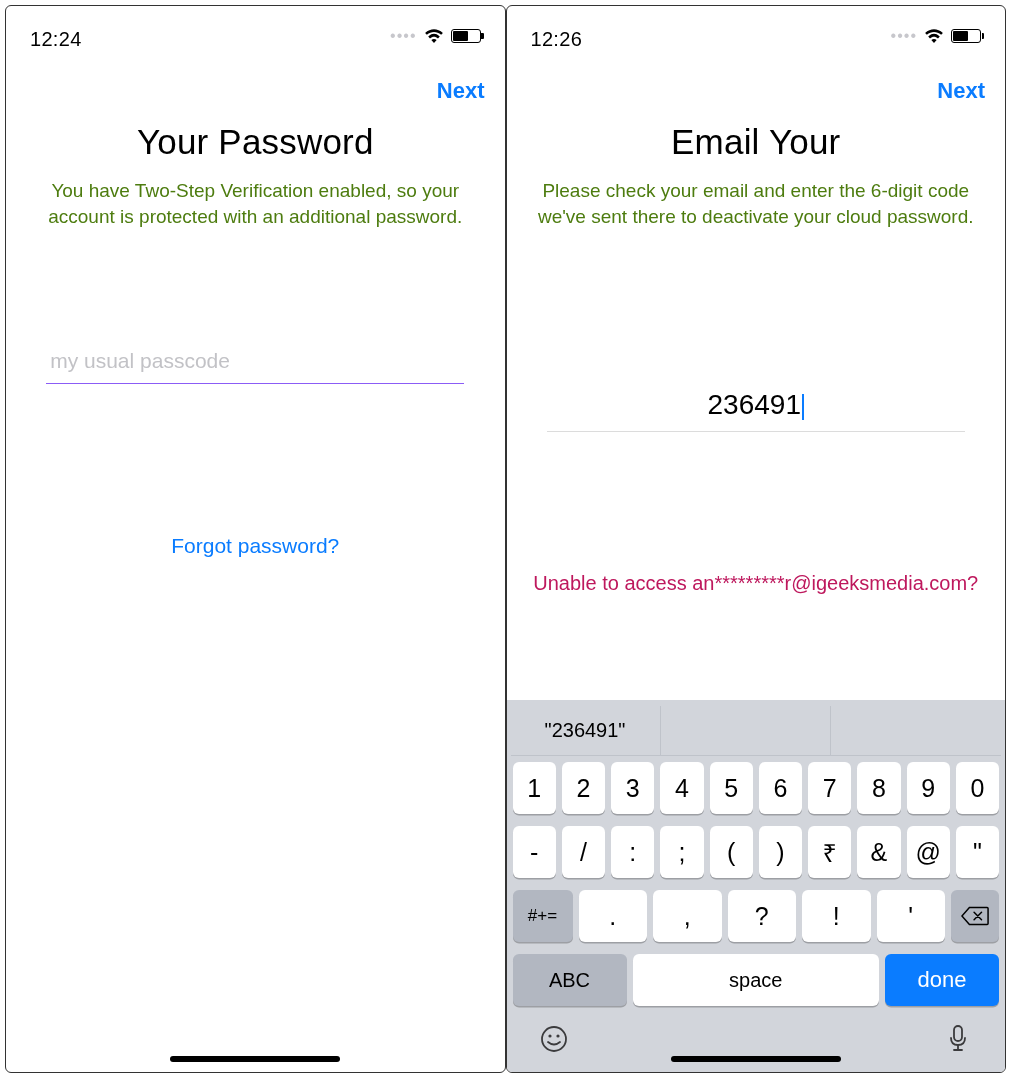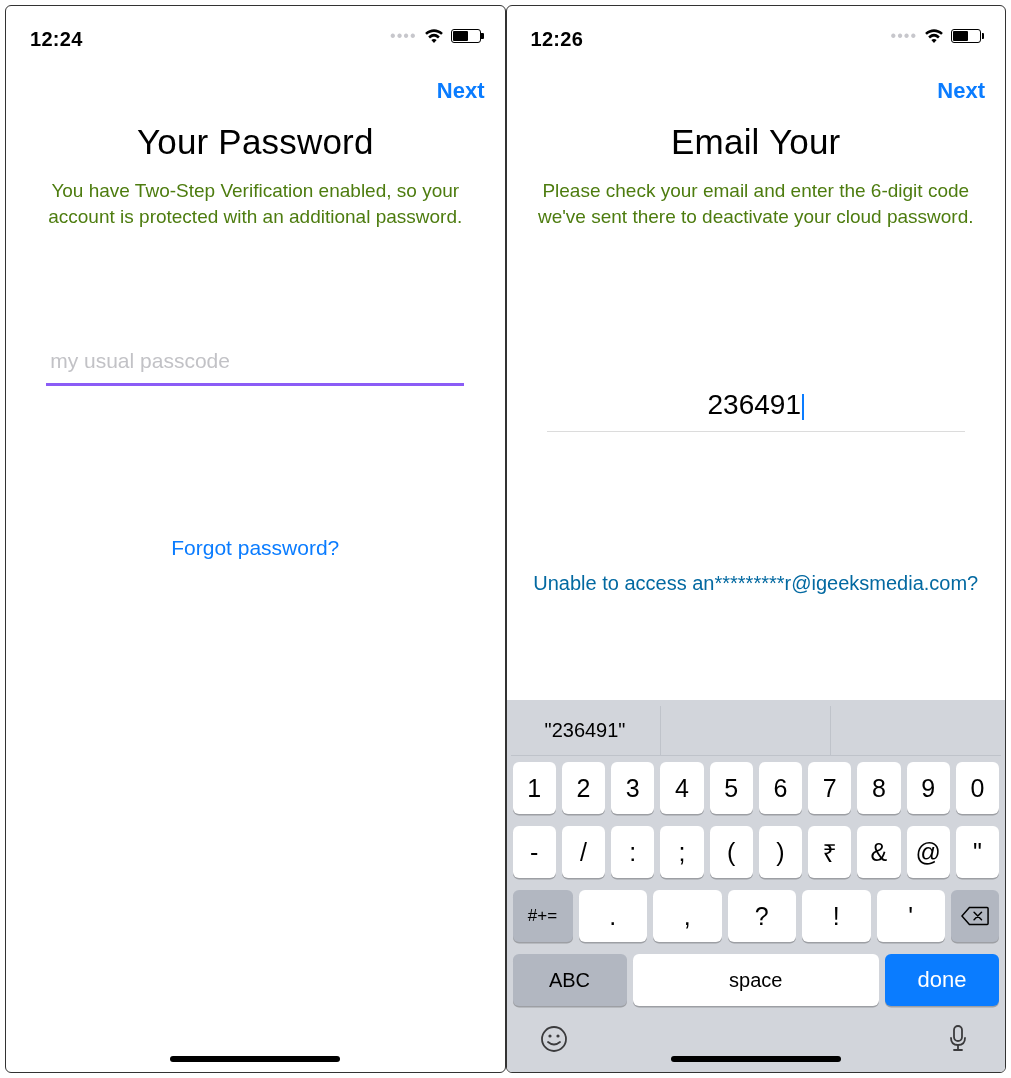--- a/index.html
+++ b/index.html
@@ -1,36 +1,36 @@
 <!DOCTYPE html>
 <html><head>
 <meta charset="utf-8">
 <style>
   * { box-sizing: border-box; margin: 0; padding: 0; }
   html, body { width: 1011px; height: 1078px; background: #fff; font-family: -apple-system, "Helvetica Neue", Helvetica, Arial, sans-serif; }
   .wrap { width: 1011px; height: 1078px; display: flex; gap: 0; background: #fff; padding: 5px; }
   .phone { flex: 1; border: 1px solid #333; border-radius: 6px; position: relative; background: #fff; overflow: hidden; display: flex; flex-direction: column; }
   .status-bar { height: 48px; display: flex; align-items: center; justify-content: space-between; padding: 0 24px; margin-top: 6px; }
-  .status-time { font-size: 20px; font-weight: 700; letter-spacing: 0.3px; margin-top: 6px; }
+  .status-time { font-size: 20px; font-weight: 400; letter-spacing: 0.3px; margin-top: 6px; }
   .status-icons { display: flex; align-items: center; gap: 6px; }
   .dots { color: #c7c7cc; font-size: 16px; letter-spacing: 1px; }
   .wifi-svg { width: 22px; height: 16px; }
   .batt { width: 30px; height: 14px; border: 1.5px solid #000; border-radius: 3px; position: relative; }
   .batt::after { content: ""; position: absolute; right: -4px; top: 3px; width: 2.5px; height: 6px; background: #000; border-radius: 0 1px 1px 0; }
   .batt-fill { position: absolute; left: 1px; top: 1px; height: 10px; background: #000; border-radius: 1px; width: 55%; }
   .nav { height: 44px; display: flex; align-items: flex-end; justify-content: flex-end; padding: 0 20px; }
   .next-btn { color: #0a7cff; font-size: 22px; font-weight: 600; background: none; border: none; cursor: pointer; }
   .content { flex: 1; display: flex; flex-direction: column; align-items: center; padding: 0 22px; }
   .title { font-size: 35px; font-weight: 400; text-align: center; margin-top: 18px; letter-spacing: 0.2px; }
   .subtitle { font-size: 19px; text-align: center; color: #4d7c0f; margin-top: 16px; line-height: 1.35; padding: 0 2px; }
   .field-wrap { width: 92%; margin-top: 110px; }
-  .text-input { width: 100%; border: none; border-bottom: 3px solid #8b5cf6; font-size: 21px; padding: 10px 4px; background: transparent; color: #000; outline: none; }
+  .text-input { width: 100%; border: none; border-bottom: 1px solid #8b5cf6; font-size: 21px; padding: 10px 4px; background: transparent; color: #000; outline: none; }
   .text-input::placeholder { color: #c2c2c6; }
   .link-btn { color: #0a7cff; background: none; border: none; font-size: 21px; cursor: pointer; margin-top: 150px; }
-  .unable-link { color: #0369a1; font-size: 20px; text-align: center; background: none; border: none; cursor: pointer; margin-top: 140px; padding: 0 2px; }
+  .unable-link { color: #be185d; font-size: 20px; text-align: center; background: none; border: none; cursor: pointer; margin-top: 140px; padding: 0 2px; }
   .caret { display: inline-block; width: 2px; height: 26px; background: #0a7cff; vertical-align: middle; margin-left: 1px; }
   .code-display { width: 92%; border-bottom: 1px solid #dcdcdc; text-align: center; font-size: 28px; padding: 10px 4px; margin-top: 150px; }
   .home-indicator { position: absolute; bottom: 10px; left: 50%; transform: translateX(-50%); width: 170px; height: 6px; background: #000; border-radius: 4px; }
 
   
   .keyboard { background: #d2d5db; display: flex; flex-direction: column; padding: 6px 4px 0; width: 100%; margin-top: auto; }
   .sugg-row { height: 50px; display: flex; align-items: center; border-bottom: 1px solid #bfc3ca; }
   .sugg-cell { flex: 1; text-align: center; font-size: 20px; color: #000; height: 100%; display: flex; align-items: center; justify-content: center; border-right: 1px solid #bfc3ca; }
   .sugg-cell:last-child { border-right: none; }
   .sugg-cell:first-child { flex: 0 0 150px; }

